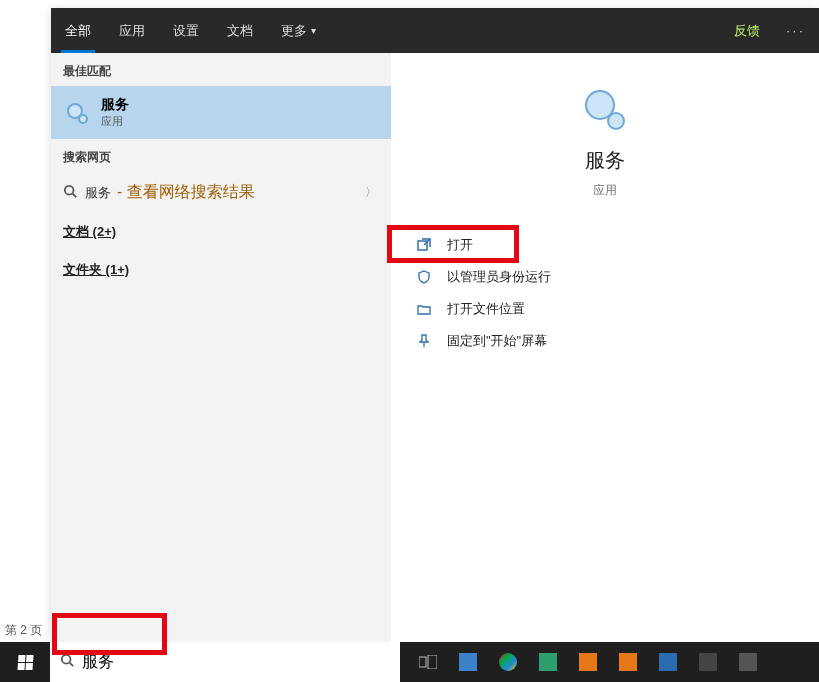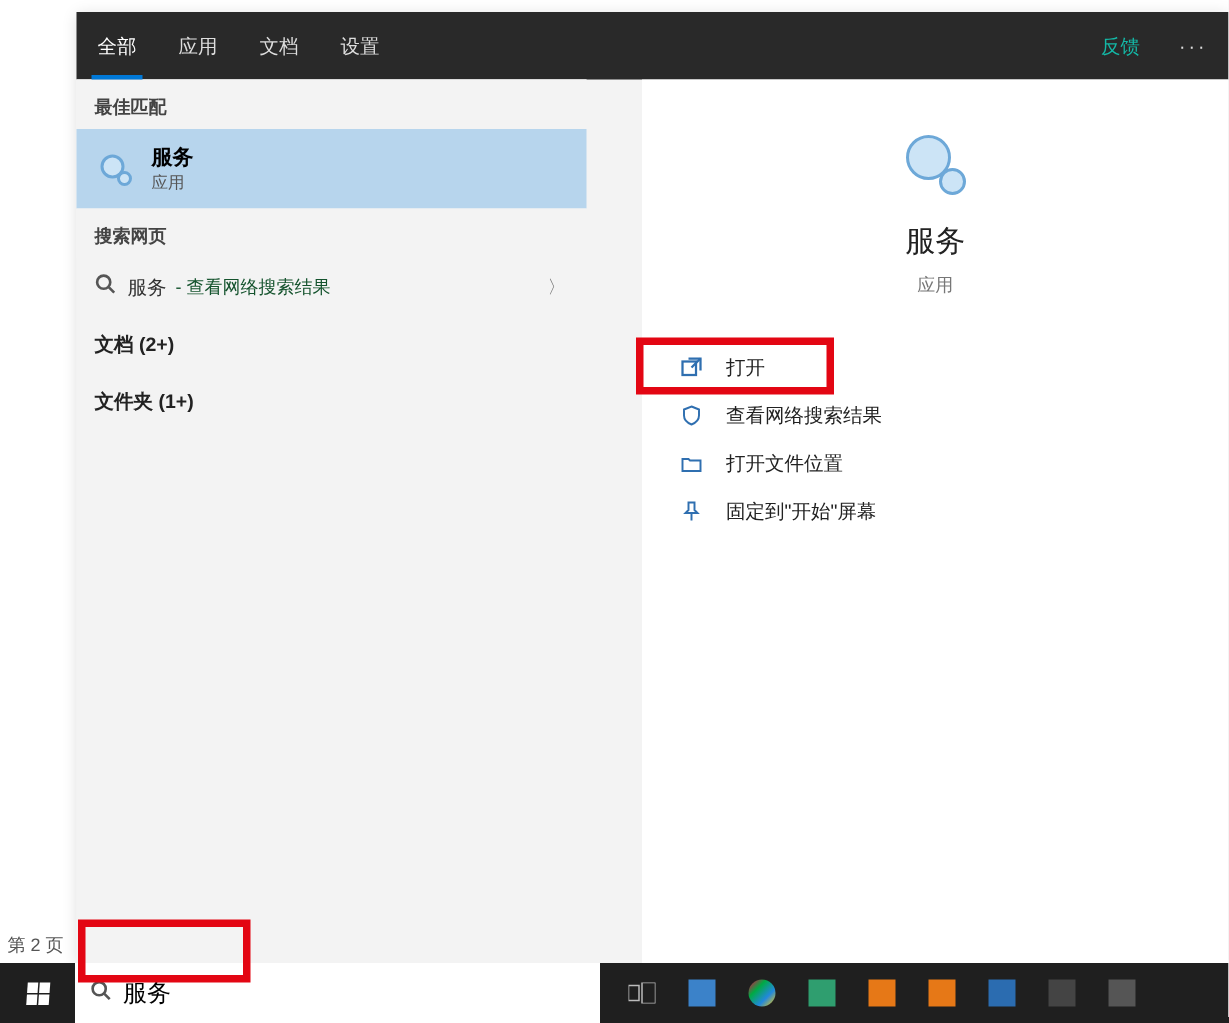--- a/index.html
+++ b/index.html
@@ -8,41 +8,41 @@
   .page-indicator { position: absolute; left: 5px; top: 622px; font-size: 12px; color: #555; }
 
   .panel { position: absolute; left: 51px; top: 8px; width: 768px; height: 634px; background: #f3f3f3; box-shadow: 0 2px 10px rgba(0,0,0,.15); display: flex; flex-direction: column; }
 
   .tabbar { height: 45px; background: #292929; display: flex; align-items: stretch; color: #fff; font-size: 13px; }
   .tab { padding: 0 14px; display: flex; align-items: center; cursor: pointer; color: #ddd; position: relative; }
   .tab.active { color: #fff; }
   .tab.active::after { content:""; position:absolute; left:10px; right:10px; bottom:0; height:3px; background:#0078d7; }
   .tab-more .cd { margin-left:4px; font-size:10px; }
   .tab-spacer { flex: 1; }
-  .feedback { padding: 0 12px; display:flex; align-items:center; color:#14b8a6; cursor:pointer; }
+  .feedback { padding: 0 12px; display:flex; align-items:center; color:#bef264; cursor:pointer; }
   .dots { padding: 0 14px; display:flex; align-items:center; color:#ddd; cursor:pointer; letter-spacing:2px; }
 
-  .body { flex:1; display:flex;gap:37px; }
+  .body { flex:1; display:flex; }
   .left { width: 340px; background:#f3f3f3; display:flex; flex-direction:column; }
   .right { flex:1; background:#fff; padding-top:28px; }
 
   .section-label { font-size:12px; color:#444; padding:10px 12px 6px; background:#f3f3f3; font-weight:600; }
 
   .result-item { display:flex; align-items:center; padding:10px 12px; gap:10px; cursor:pointer; }
   .result-item.selected { background:#b7d5ed; }
   .ri-icon { width:28px; height:28px; display:flex; align-items:center; justify-content:center; }
   .ri-text .title { font-size:14px; color:#000; font-weight:600; }
   .ri-text .sub { font-size:11px; color:#555; }
 
   .web-row { display:flex; align-items:center; padding:10px 12px; cursor:pointer; color:#333; position:relative; }
   .web-row .q { font-size:13px; color:#333; margin-left:8px; }
-  .web-row .hint { font-size:12px; color:#14532d; margin-left:6px; }
+  .web-row .hint { font-size:16px; color:#a16207; margin-left:6px; }
   .web-row .chev { position:absolute; right:14px; color:#777; font-size:12px; }
 
-  .category { padding:10px 12px; font-size:13px; color:#222; font-weight:600; cursor:pointer; }
+  .category { padding:10px 12px; font-size:13px; color:#222; font-weight:600; cursor:pointer;text-decoration:underline; }
 
   .preview-head { display:flex; flex-direction:column; align-items:center; gap:8px; margin-bottom:30px; }
   .preview-icon { width:58px; height:58px; display:flex; align-items:center; justify-content:center; }
   .preview-title { font-size:20px; color:#222; }
   .preview-sub { font-size:12px; color:#777; }
 
   .actions { padding: 0 16px; text-align: center; }
   .action { display:flex; align-items:center; gap:14px; height:32px; padding:0 8px; cursor:pointer; font-size:13px; color:#222; }
   .action .ai { width:18px; text-align:center; color:#2f6fb0; display:inline-flex; align-items:center; justify-content:center; }
   .action.highlight { position:relative; }
@@ -74,22 +74,26 @@
 </style>
 </head>
 <body>
 
 <div class="page-indicator">第 2 页</div>
 
 <div class="panel">
   <div class="tabbar">
     <div class="tab active">全部</div>
     <div class="tab">应用</div>
+    <div class="tab">设置</div>
     <div class="tab">文档</div>
-    <div class="tab">设置</div>
+    <div class="tab tab-more">
+        <span>更多</span>
+        <span class="cd">▾</span>
+      </div>
     <div class="tab-spacer"></div>
     <div class="feedback">反馈</div>
     <div class="dots">···</div>
   </div>
 
   <div class="body">
     <div class="left">
       <div class="section-label">最佳匹配</div>
 
       <div class="result-item selected">
@@ -147,21 +151,21 @@
               </svg>
           </span>
           <span>打开</span>
         </div>
         <div class="action">
           <span class="ai">
             <svg width="14" height="14" viewBox="0 0 14 14">
                 <path d="M7 1 L12 3 v4 c0 3 -2.5 5 -5 6 c-2.5 -1 -5 -3 -5 -6 V3 Z" fill="none" stroke="#2f6fb0" stroke-width="1.3"></path>
               </svg>
           </span>
-          <span>查看网络搜索结果</span>
+          <span>以管理员身份运行</span>
         </div>
         <div class="action">
           <span class="ai">
             <svg width="14" height="14" viewBox="0 0 14 14">
                 <path d="M1 4 h4 l1 1 h7 v7 h-12 Z" fill="none" stroke="#2f6fb0" stroke-width="1.3"></path>
               </svg>
           </span>
           <span>打开文件位置</span>
         </div>
         <div class="action">

